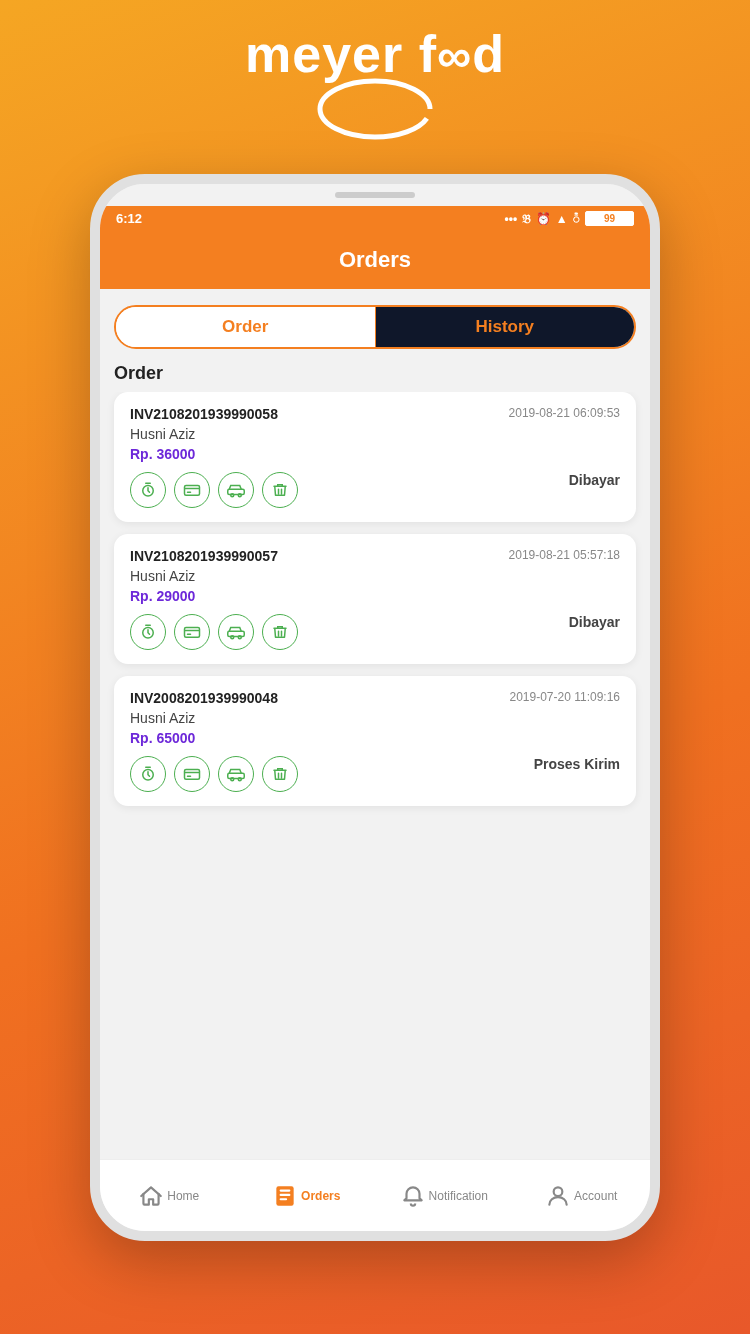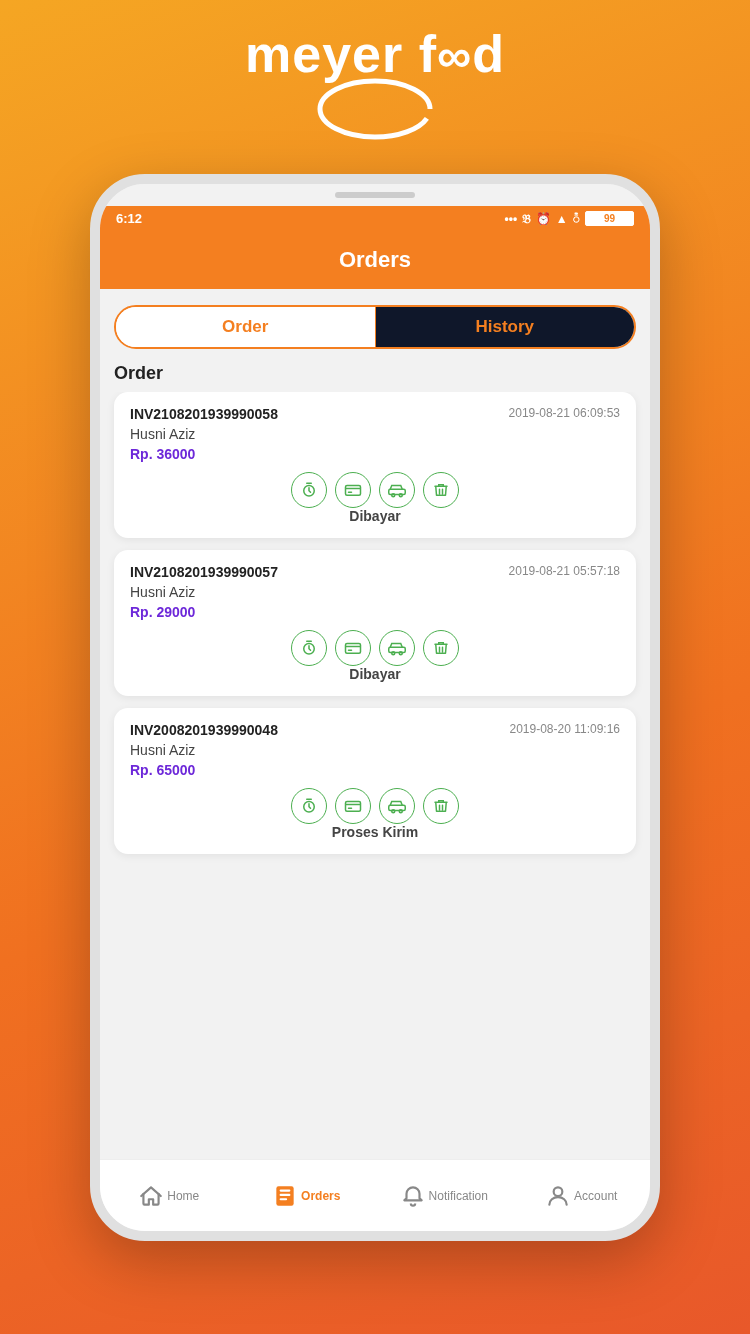--- a/index.html
+++ b/index.html
@@ -181,22 +181,20 @@
     }
     .order-amount {
       font-size: 14px;
       font-weight: 700;
       color: #6d28d9;
       margin-bottom: 10px;
     }
     .order-card-footer {
       display: flex;
       justify-content: space-between;
-      align-items: center;
-      flex-direction: column;
     }
     .order-icons {
       display: flex;
       gap: 8px;
       align-items: center;
     }
     .order-icon-btn {
       width: 36px;
       height: 36px;
       border-radius: 50%;
@@ -373,21 +371,21 @@
               </svg>
           </div>
         </div>
         <span class="order-status">Dibayar</span>
       </div>
     </div>
 
     <div class="order-card">
       <div class="order-card-header">
         <span class="order-inv">INV2008201939990048</span>
-        <span class="order-date">2019-08-20 11:09:16</span>
+        <span class="order-date">2019-07-20 11:09:16</span>
       </div>
       <div class="order-name">Husni Aziz</div>
       <div class="order-amount">Rp. 65000</div>
       <div class="order-card-footer">
         <div class="order-icons">
           <div class="order-icon-btn">
             <svg viewBox="0 0 24 24" fill="none">
                 <circle cx="12" cy="13" r="7" stroke="#4caf50" stroke-width="2"></circle>
                 <path d="M12 9v4l2 2" stroke="#4caf50" stroke-width="2" stroke-linecap="round"></path>
                 <path d="M9 3h6" stroke="#4caf50" stroke-width="2" stroke-linecap="round"></path>

